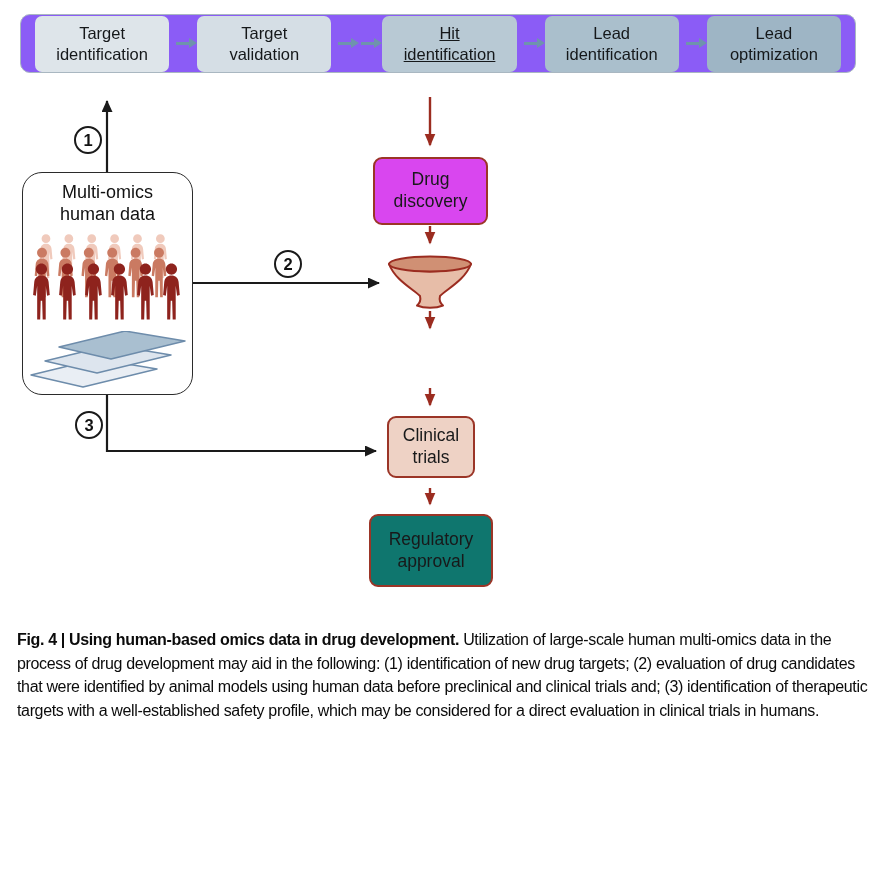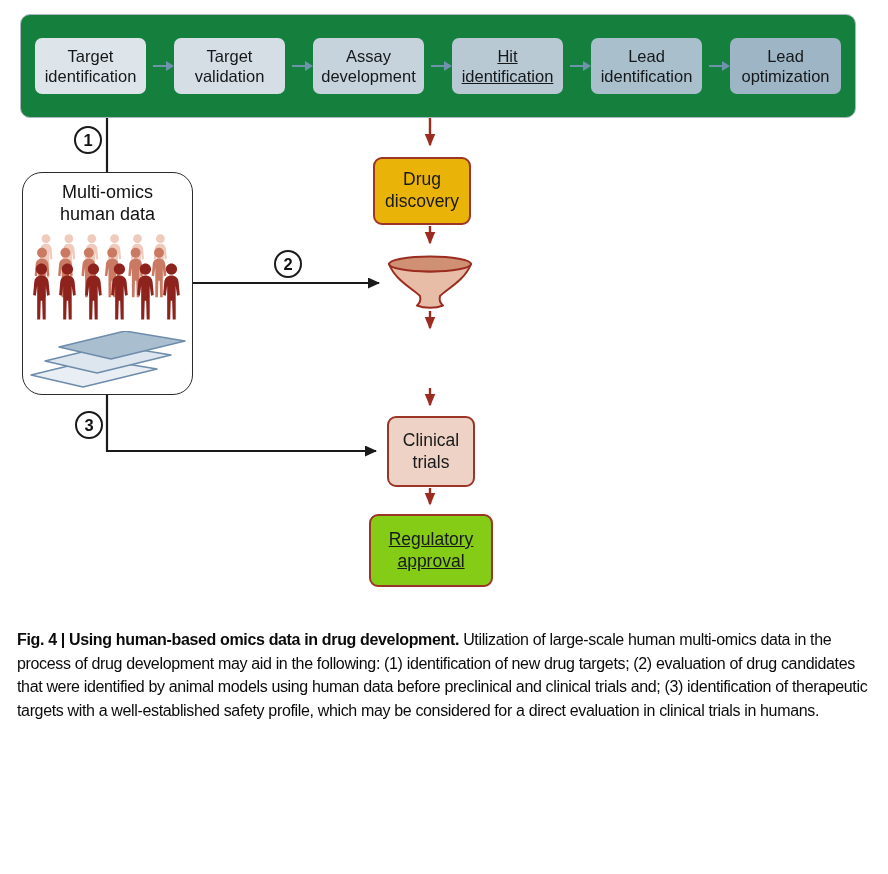--- a/index.html
+++ b/index.html
@@ -2,21 +2,21 @@
 <html><head>
 <meta charset="utf-8">
 <style>
   html,body{margin:0;padding:0;background:#ffffff;}
   body{width:888px;height:874px;overflow:hidden;font-family:"Liberation Sans",sans-serif;color:#111;}
   .fig{position:relative;width:888px;height:874px;}
   .diagram{position:absolute;left:0;top:0;width:888px;height:612px;}
   .overlay{position:absolute;left:0;top:0;width:888px;height:612px;pointer-events:none;}
 
   
-  .pipeline{position:absolute;left:20px;top:14px;width:836px;height:104px;background:#15803d;
+  .pipeline{position:absolute;left:20px;top:14px;width:836px;height:59px;background:#8b5cf6;
     border:1.5px solid #a9b7c1;border-radius:10px;box-sizing:border-box;
     display:flex;align-items:center;padding:0 14px;gap:5px;}
   .stage{flex:1 1 0;height:56px;border-radius:7px;display:flex;align-items:center;justify-content:center;
     text-align:center;font-size:16.5px;line-height:1.22;white-space:pre-line;color:#15181a;}
   .stage-arrow{flex:0 0 14px;height:2.4px;background:#6f93ad;position:relative;margin:0 2px;}
   .stage-arrow::after{content:"";position:absolute;right:-7px;top:-4.3px;
     border-left:8px solid #6f93ad;border-top:5.5px solid transparent;border-bottom:5.5px solid transparent;}
 
   
   .omics{position:absolute;left:22px;top:172px;width:171px;height:223px;background:#fff;
@@ -76,22 +76,20 @@
       </g>
     </svg>
 
     <div class="pipeline">
       <div class="stage" style="background-color: rgb(222, 229, 234);">Target
 identification</div>
       <div class="stage-arrow"></div>
       <div class="stage" style="background-color: rgb(213, 222, 229);">Target
 validation</div>
       <div class="stage-arrow"></div>
-      <div class="stage" style="background-color: rgb(198, 211, 220);">Assay
-development</div>
       <div class="stage-arrow"></div>
       <div class="stage" style="background-color: rgb(184, 201, 212); text-decoration: underline;">Hit
 identification</div>
       <div class="stage-arrow"></div>
       <div class="stage" style="background-color: rgb(170, 191, 204);">Lead
 identification</div>
       <div class="stage-arrow"></div>
       <div class="stage" style="background-color: rgb(158, 181, 197);">Lead
 optimization</div>
     </div>
@@ -134,22 +132,22 @@
         <path d="M2,44 L68,28 L128,38 L54,56 Z" fill="#e9eef4"></path>
         <path d="M16,30 L82,14 L142,24 L68,42 Z" fill="#dde5ee"></path>
         <path d="M30,16 L96,0 L156,10 L82,28 Z" fill="#a9bfd0"></path>
       </svg>
     </div>
 
     <div class="num" style="left:74px;top:126px;">1</div>
     <div class="num" style="left:274px;top:250px;">2</div>
     <div class="num" style="left:75px;top:411px;">3</div>
 
-    <div class="rbox" style="left: 373px; top: 157px; width: 98px; height: 68px; background-color: #eab308;">Drug
+    <div class="rbox" style="left: 373px; top: 157px; width: 115px; height: 68px; background-color: #d946ef;">Drug
 discovery</div>
-    <div class="rbox" style="left: 387px; top: 416px; width: 88px; height: 71px; background-color: rgb(238, 210, 197);">Clinical
+    <div class="rbox" style="left: 387px; top: 416px; width: 88px; height: 62px; background-color: rgb(238, 210, 197);">Clinical
 trials</div>
-    <div class="rbox" style="left: 369px; top: 514px; width: 124px; height: 73px; background-color: #84cc16; text-decoration: underline;">Regulatory
+    <div class="rbox" style="left: 369px; top: 514px; width: 124px; height: 73px; background-color: #0f766e;">Regulatory
 approval</div>
   </div>
 
   <p class="caption"><b>Fig. 4 | Using human-based omics data in drug development.</b><span> Utilization of large-scale human multi-omics data in the process of drug development may aid in the following: (1) identification of new drug targets; (2) evaluation of drug candidates that were identified by animal models using human data before preclinical and clinical trials and; (3) identification of therapeutic targets with a well-established safety profile, which may be considered for a direct evaluation in clinical trials in humans.</span></p>
 </div>
 
 </body></html>

